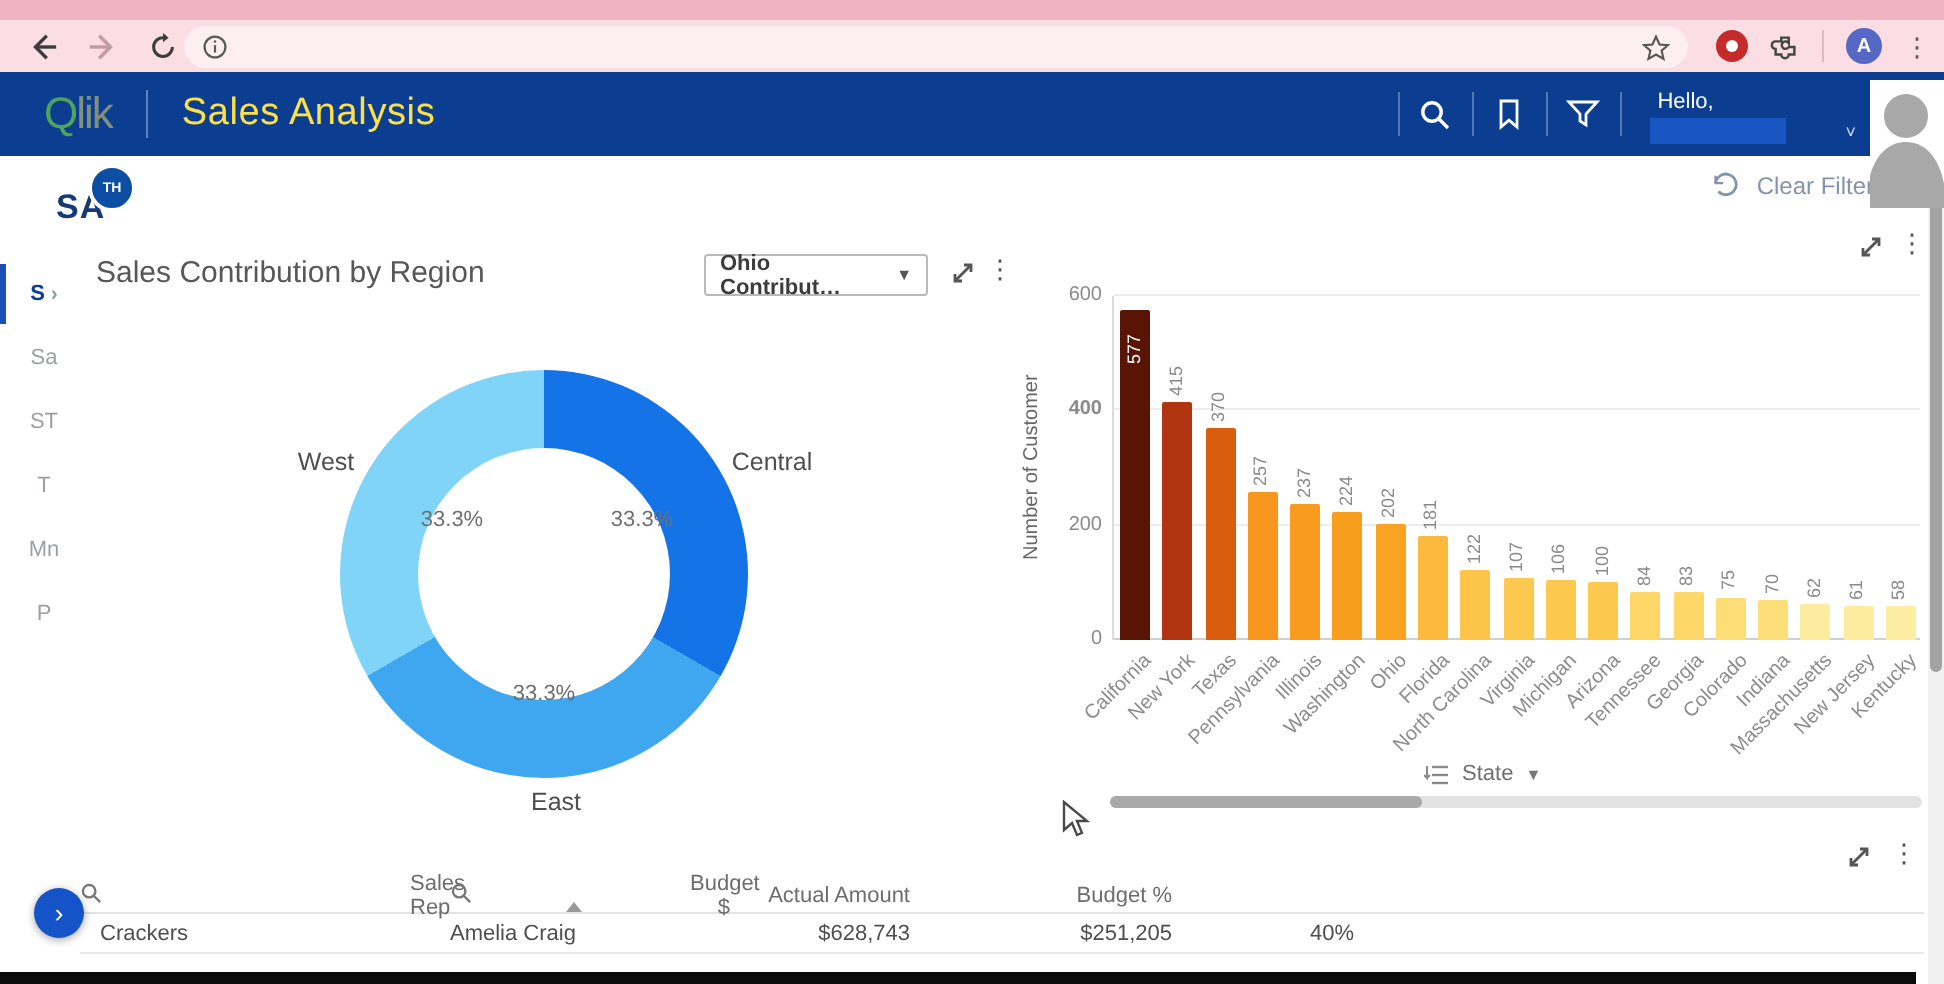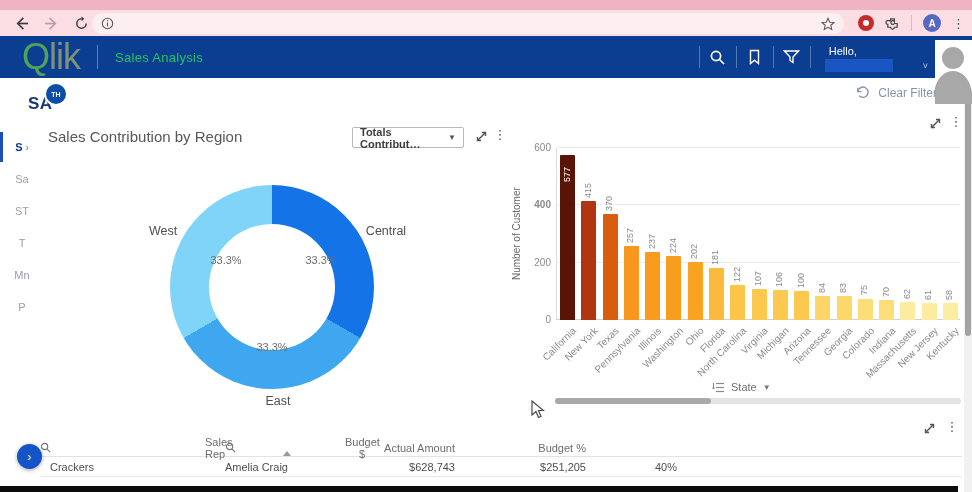--- a/index.html
+++ b/index.html
@@ -12,25 +12,25 @@
   .addr{position:absolute;left:92px;top:13px;width:752px;height:21px;background:#fdeef1;border-radius:11px;display:flex;align-items:center;padding:0 9px;}
   .chrome-right{position:absolute;right:8px;top:13px;display:flex;align-items:center;gap:11px;height:20px;}
   .ext-badge{width:16px;height:16px;border-radius:50%;background:#c62b2b;display:flex;align-items:center;justify-content:center;}
   .ext-badge i{width:6px;height:6px;border-radius:50%;background:#fff;}
   .chrome-avatar{width:18px;height:18px;border-radius:50%;background:#5568c4;color:#fff;font-size:10px;font-weight:700;display:flex;align-items:center;justify-content:center;}
   .chrome-div{width:1px;height:16px;background:#e3b6c0;}
   .kebab{font-size:13px;color:#555;width:12px;text-align:center;line-height:1;}
 
   
   .navbar{position:absolute;left:0;top:36px;width:972px;height:42px;background:#0b3e91;display:flex;align-items:center;z-index:10;}
-  .q-logo{margin-left:22px;font-size:36px;letter-spacing:-1px;line-height:1;text-align:center;}
+  .q-logo{margin-left:22px;font-size:22px;letter-spacing:-1px;line-height:1;text-align:center;}
   .q-logo .q{color:#4fa35a;}
   .q-logo .lik{color:#80907a;}
   .nav-divider{width:1px;height:24px;background:rgba(255,255,255,.35);margin:0 17px;}
-  .app-title{color:#22c55e;font-size:13px;letter-spacing:.3px;}
+  .app-title{color:#fde047;font-size:19px;letter-spacing:.3px;}
   .nav-right{margin-left:auto;display:flex;align-items:center;height:100%;}
   .nav-icon-btn{width:36px;height:100%;display:flex;align-items:center;justify-content:center;cursor:pointer;}
   .nav-vdiv{width:1px;height:22px;background:rgba(255,255,255,.3);}
   .hello-wrap{margin-left:14px;width:96px;position:relative;height:100%;}
   .hello{position:absolute;left:4px;top:9px;color:#fff;font-size:11px;}
   .redact{position:absolute;left:0px;top:23px;width:68px;height:13px;background:#1a55c4;}
   .nav-chev{color:#cfd6e6;font-size:9px;margin:0 4px 0 2px;align-self:center;padding-top:18px;}
   .avatar-photo{position:absolute;right:0;top:40px;width:37px;height:64px;background:#fff;z-index:30;overflow:hidden;}
 
   
@@ -209,21 +209,21 @@
   <span>Clear Filter</span>
   <svg width="15" height="15" viewBox="0 0 16 16" fill="none" stroke="#c9cfd8" stroke-width="1.5">
       <path d="M13 7 A5.5 5.5 0 1 0 11.5 11.5"></path>
       <path d="M13 3 V7 H9" stroke-width="1.3"></path>
     </svg>
 </div>
 
 <div class="panel-donut">
   <div class="panel-title" style="left:8px;top:4px;">Sales Contribution by Region</div>
   <div class="selector">
-    <span>Totals Contribut…</span>
+    <span>Ohio Contribut…</span>
     <span class="caret">▼</span>
   </div>
   <svg class="icon-expand" style="left:434px;top:5px;" viewBox="0 0 15 15" fill="none" stroke="#555" stroke-width="1.4">
       <path d="M4 11 L11 4"></path>
       <path d="M8 3.5 H11.5 V7"></path>
       <path d="M7 11.5 H3.5 V8"></path>
     </svg>
   <span class="dots" style="left:453px;top:4px;">⋮</span>
   <div class="donut-wrap">
     <div class="donut-ring" id="donut-ring" style="background: conic-gradient(rgb(20, 115, 230) 0%, rgb(20, 115, 230) 33.3333%, rgb(62, 167, 240) 33.3333%, rgb(62, 167, 240) 66.6667%, rgb(127, 212, 248) 66.6667%, rgb(127, 212, 248) 100%);"></div>

